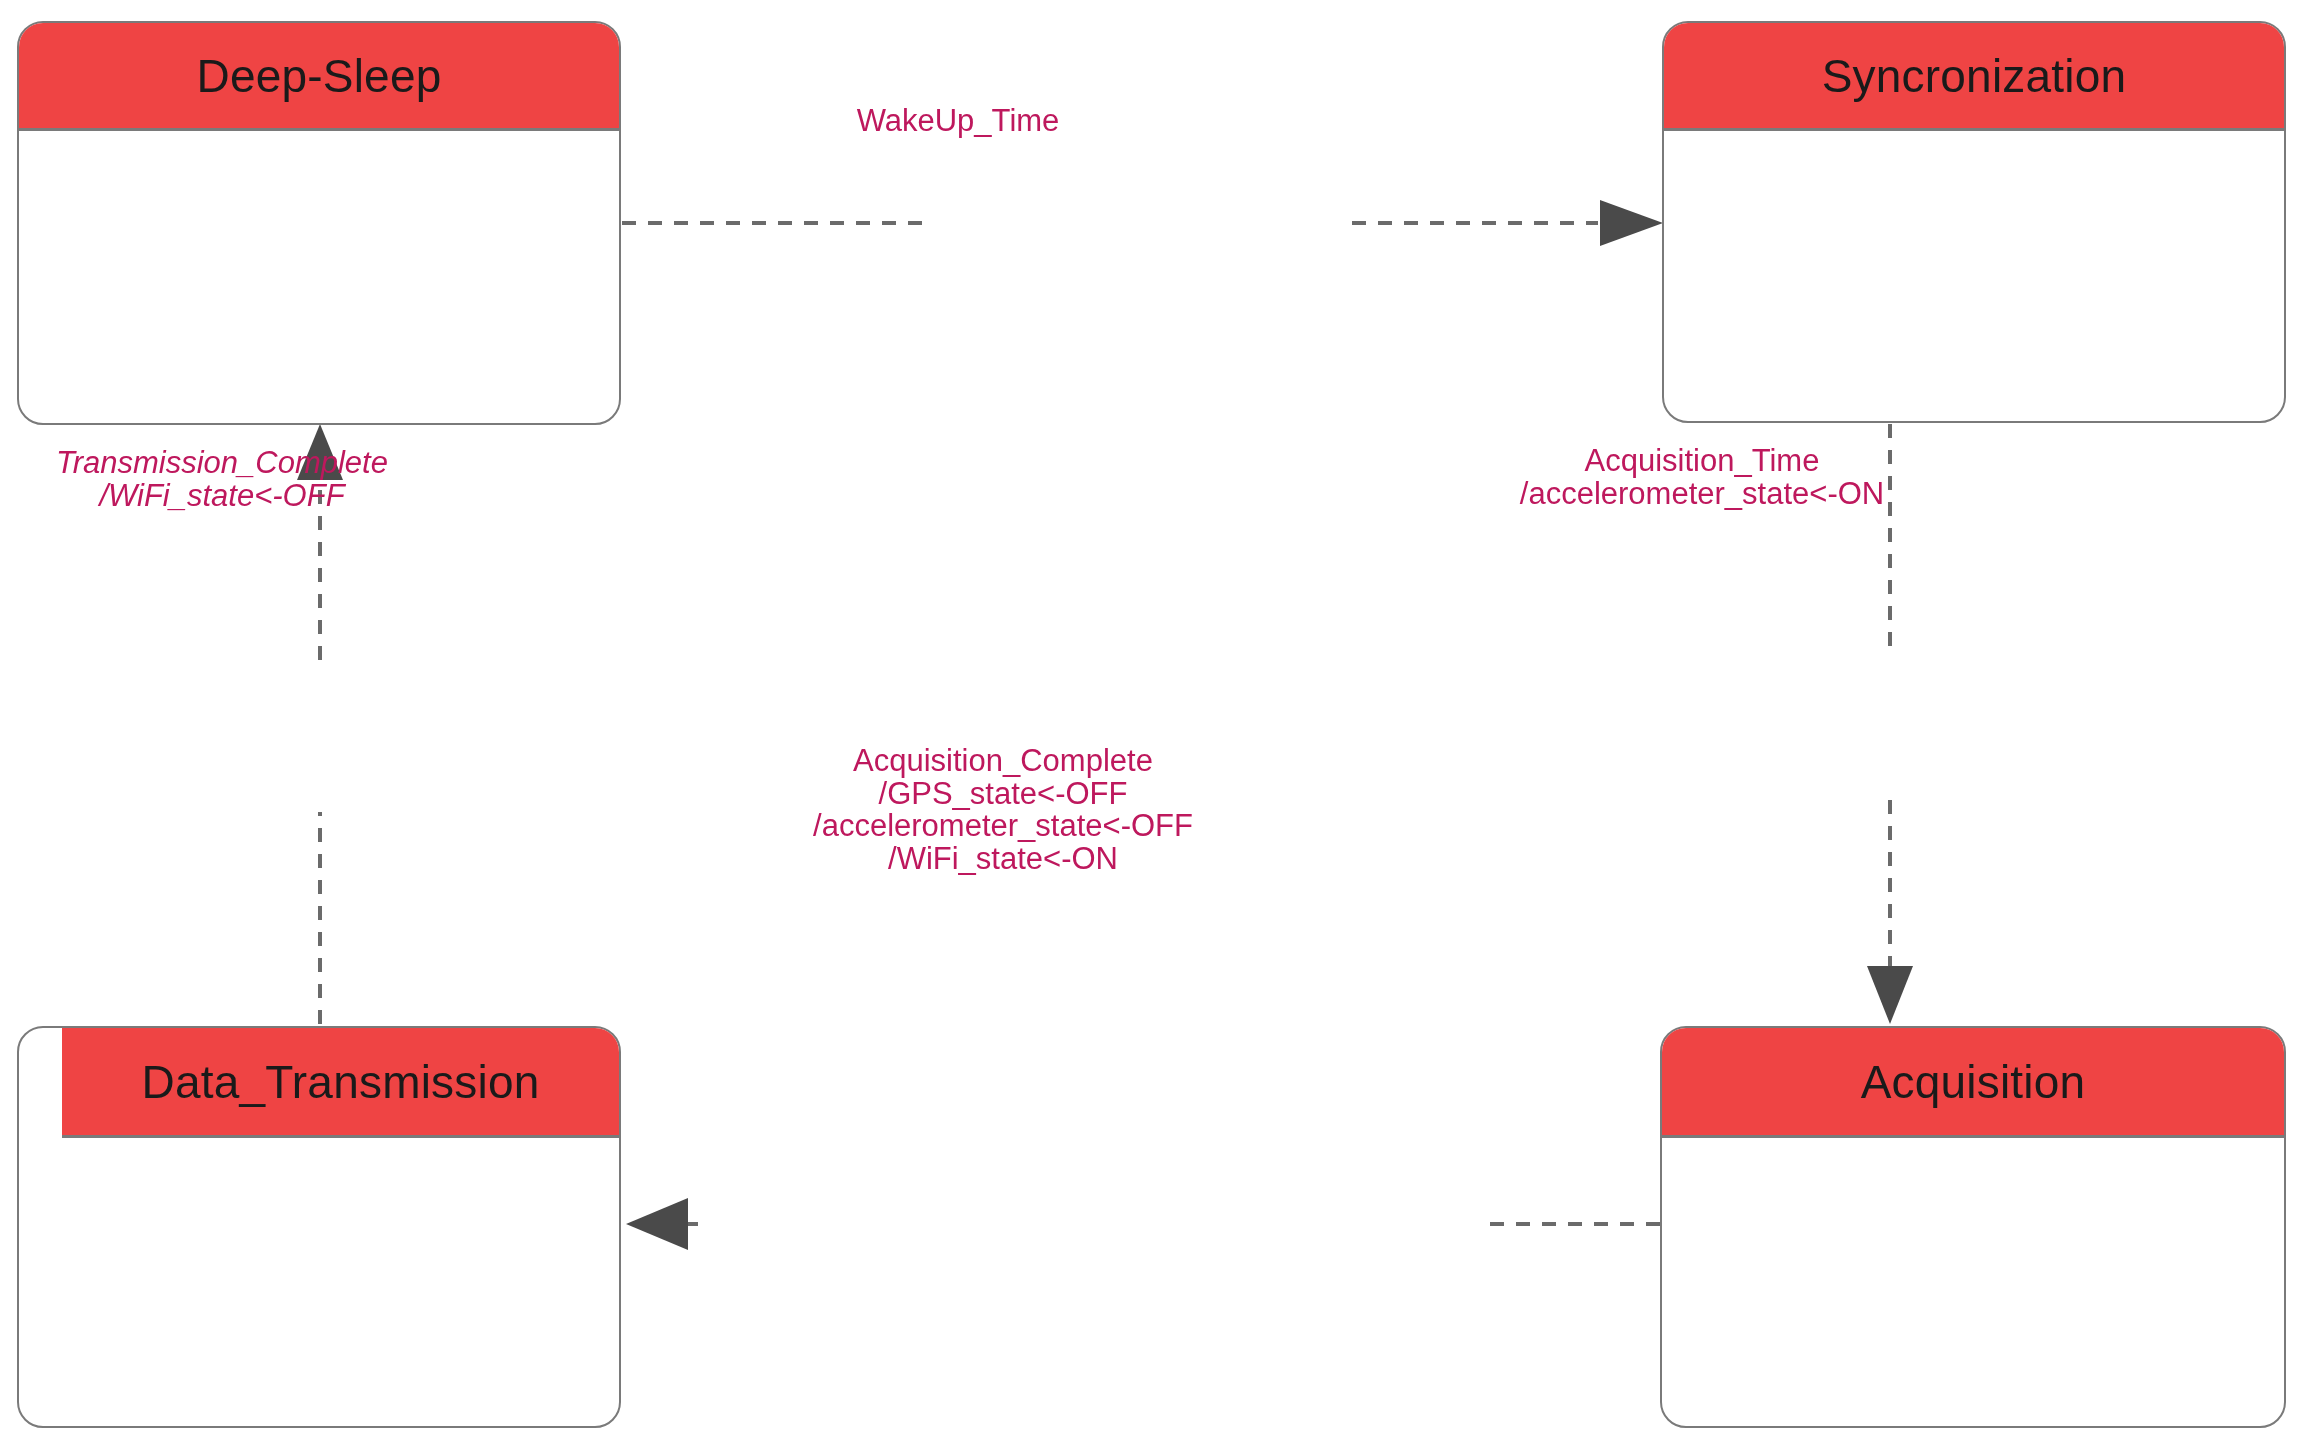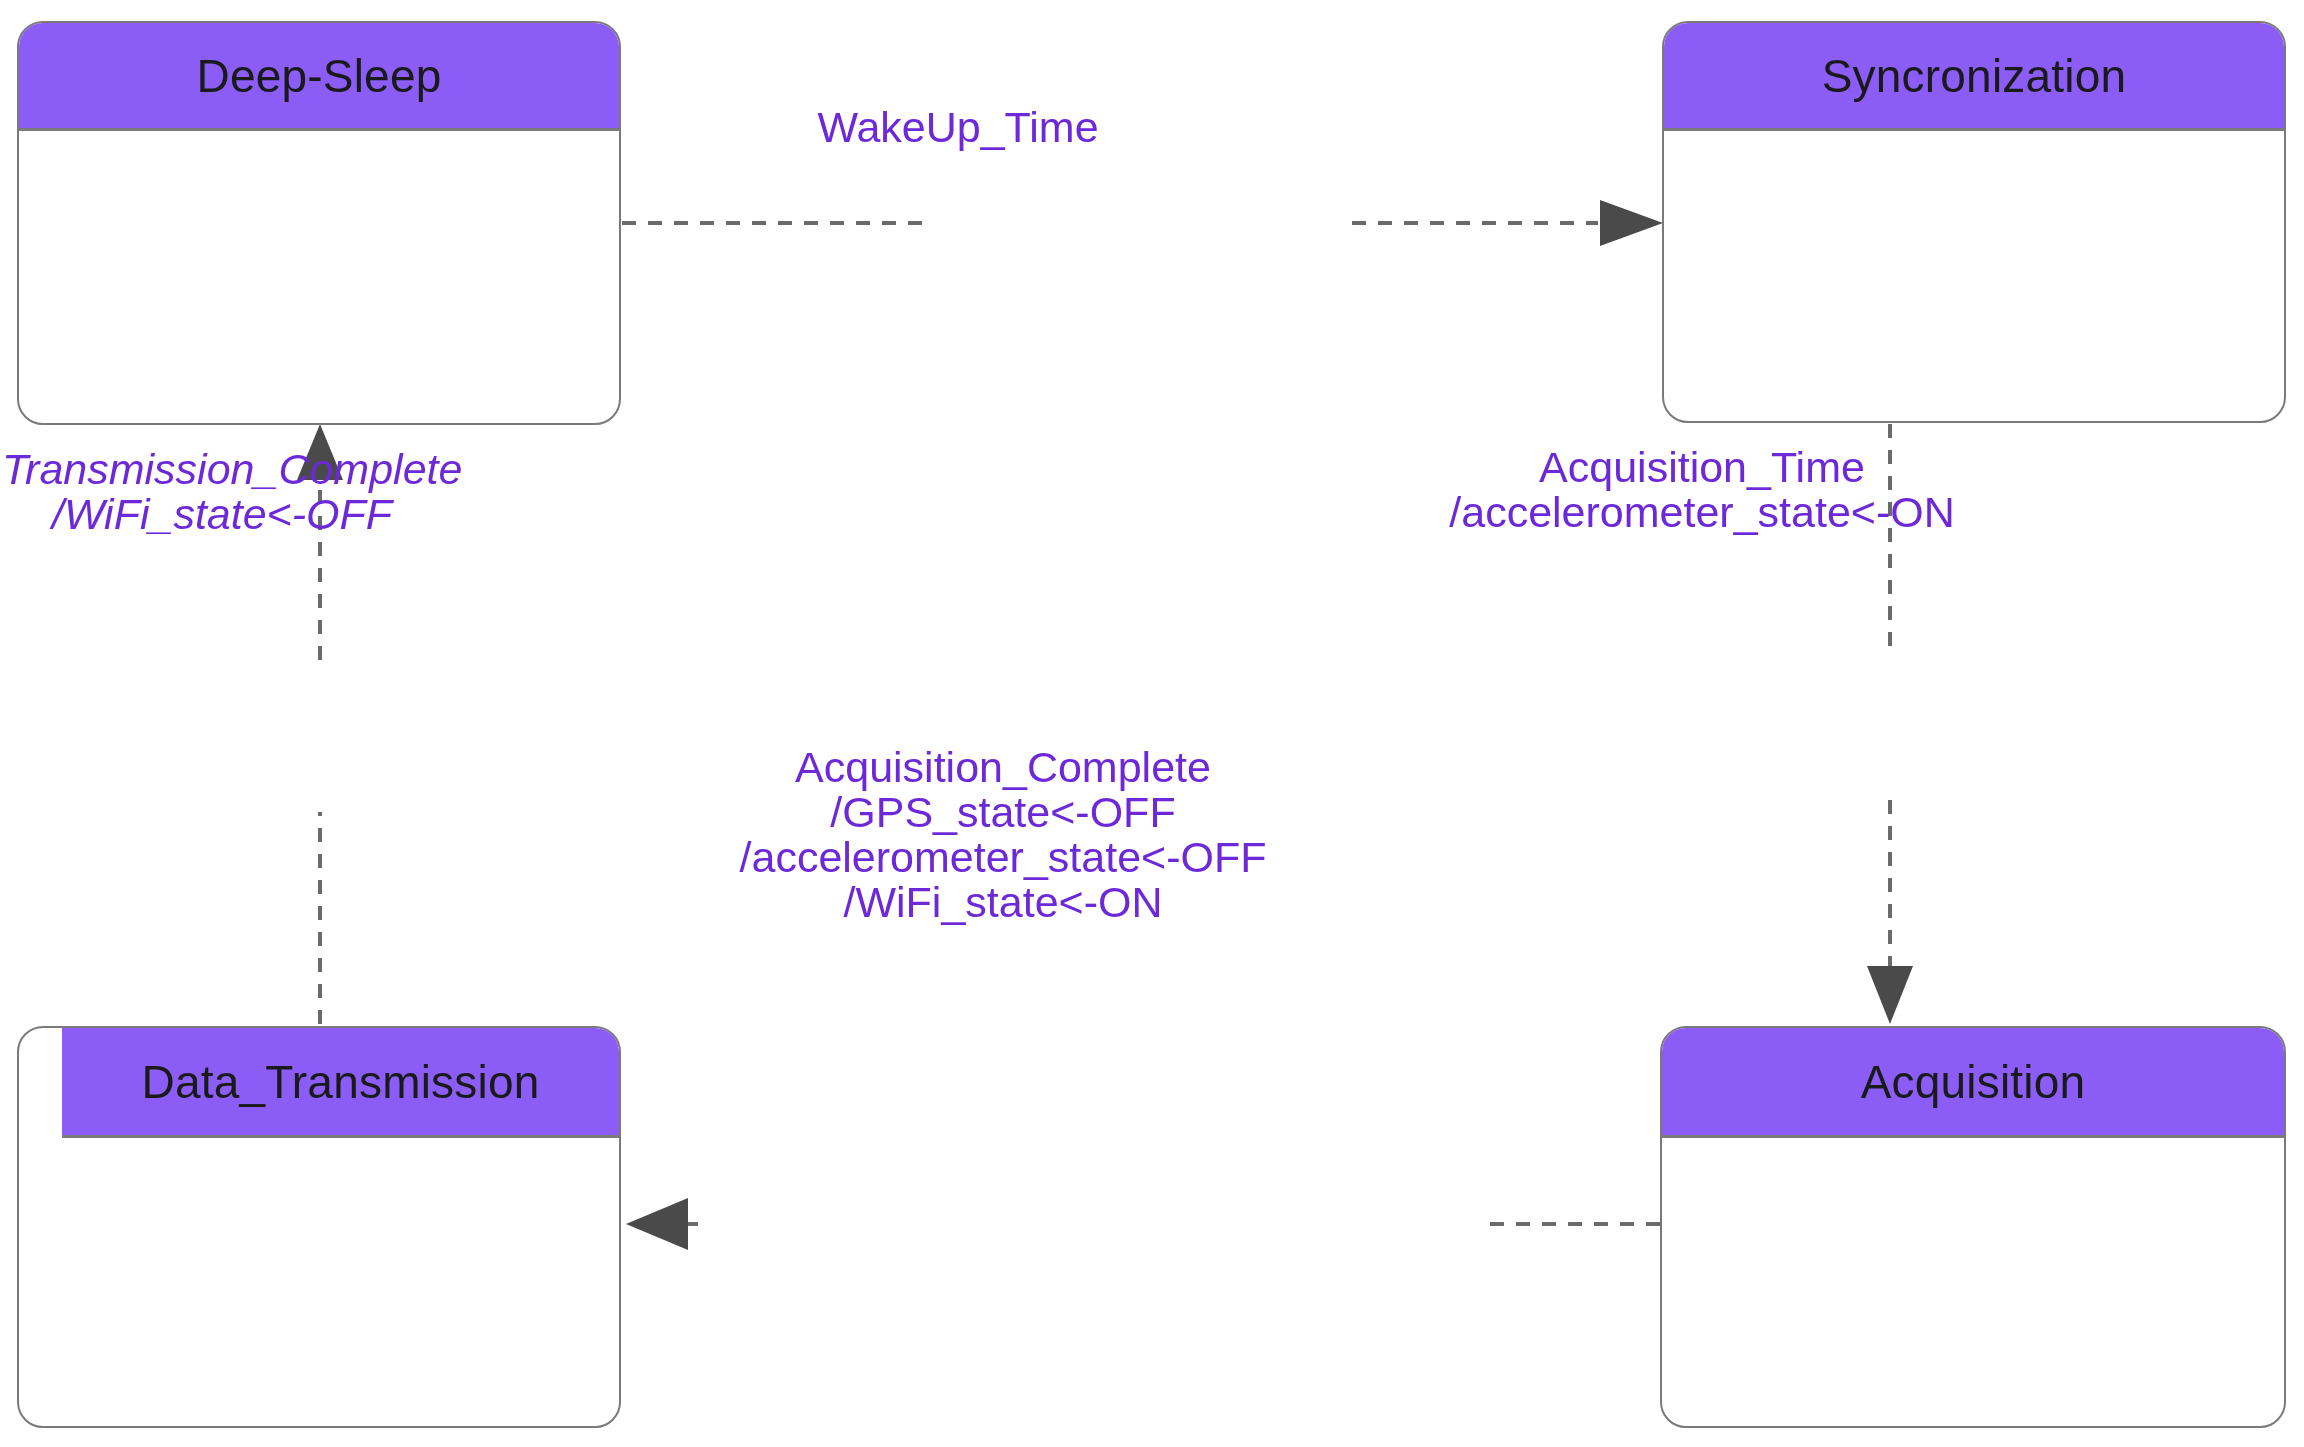--- a/index.html
+++ b/index.html
@@ -23,21 +23,21 @@
     position: absolute;
     box-sizing: border-box;
     border: 2px solid #7a7a7a;
     border-radius: 26px;
     background: #ffffff;
     overflow: hidden;
   }
   .state-header {
     box-sizing: border-box;
     width: 100%;
-    background: #8b5cf6;
+    background: #ef4444;
     border-bottom: 3px solid #7a7a7a;
     display: flex;
     align-items: center;
     justify-content: center;
     color: #1a1a1a;
     font-size: 46px;
     line-height: 1;
     letter-spacing: 0.2px;
     white-space: nowrap;
   }
@@ -51,22 +51,22 @@
   #box-sync         { left: 1662px; top: 21px;   width: 624px; height: 402px; }
   #box-sync .state-header { height: 108px; }
   #box-data-trans   { left: 17px;   top: 1026px; width: 604px; height: 402px; padding-left: 43px; }
   #box-data-trans .state-header { height: 110px; }
   #box-acquisition  { left: 1660px; top: 1026px; width: 626px; height: 402px; }
   #box-acquisition .state-header { height: 110px; }
 
   
   .edge-label {
     position: absolute;
-    color: #6d28d9;
-    font-size: 43px;
+    color: #be185d;
+    font-size: 31px;
     line-height: 1.05;
     text-align: center;
     white-space: nowrap;
   }
   #label-wakeup      { left: 628px;  top: 105px;  width: 660px; }
   #label-transmission{ left: 2px;    top: 447px;  width: 440px; font-style: italic; }
   #label-acquisition-time { left: 1100px; top: 445px; width: 1204px; }
   #label-acq-complete{ left: 538px;  top: 745px;  width: 930px; }
 
   

